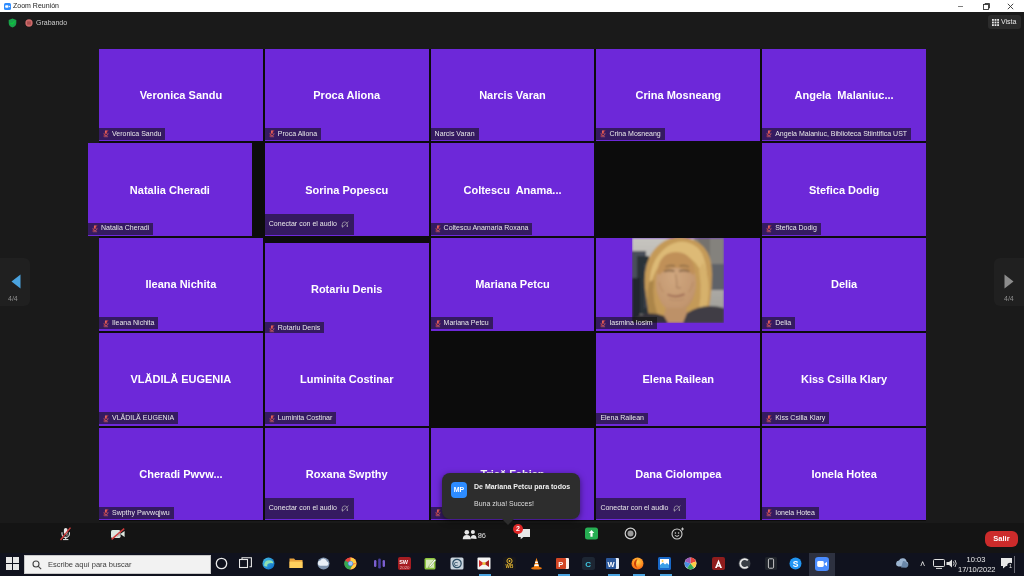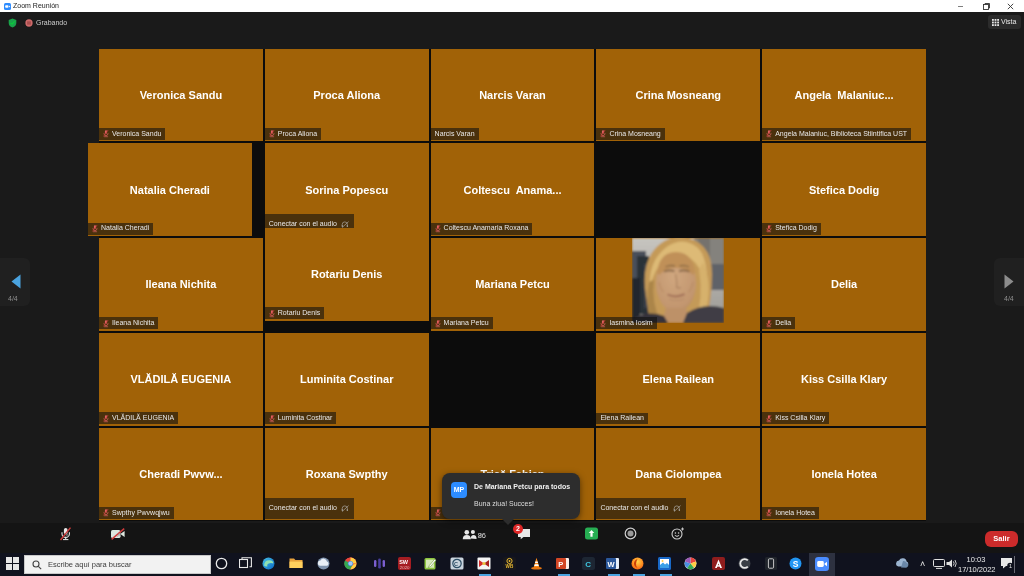--- a/index.html
+++ b/index.html
@@ -1,19 +1,19 @@
 <!DOCTYPE html>
 <html><head><meta charset="utf-8"><style>
 *{margin:0;padding:0;box-sizing:border-box}
 html,body{width:1024px;height:576px;overflow:hidden;background:#1a1a1a;font-family:"Liberation Sans",sans-serif}
 #app{position:relative;width:1024px;height:576px}
 #titlebar{position:absolute;left:0;top:0;width:1024px;height:12px;background:#fff;color:#111}
 #titlebar .tt{position:absolute;left:13px;top:2px;font-size:7px;color:#222}
 #topbar{position:absolute;left:0;top:12px;width:1024px;height:20px;background:#1a1a1a}
-.tile{position:absolute;width:163.8px;height:92.8px;background:#a16207}
+.tile{position:absolute;width:163.8px;height:92.8px;background:#6d28d9}
 .nm{position:absolute;left:0;right:0;top:50%;transform:translateY(-50%);text-align:center;color:#fff;font-size:11px;font-weight:bold;white-space:nowrap;overflow:hidden}
 .lb{position:absolute;left:0;bottom:1.5px;max-width:99%;display:flex;align-items:center;background:rgba(16,16,16,.6);padding:1.5px 4px 1.5px 4px;white-space:nowrap;overflow:hidden}
 .lb .mic{margin-right:3px;flex:0 0 auto}
 .lt{color:#e8e8e8;font-size:7px;line-height:8.5px}
 #toolbar{position:absolute;left:0;top:523px;width:1024px;height:30px;background:#141414}
 .tbtn{position:absolute;top:3px;height:26px;text-align:center;color:#d9d9d9;font-size:6px;white-space:nowrap}
 .tbtn .ic{height:15px;display:flex;align-items:center;justify-content:flex-end;margin-bottom:16px}
 .caret{position:absolute;color:#9a9a9a;font-size:7px;top:9px}
 #taskbar{position:absolute;left:0;top:553px;width:1024px;height:23px;background:#10121e}
 .tkic{position:absolute;top:557px}
@@ -183,21 +183,21 @@
         <svg class="mic" width="6" height="9" viewBox="0 0 8 10">
           <rect x="2.6" y="0.8" width="2.8" height="4.6" rx="1.4" fill="#e06464"></rect>
           <path d="M1.4 4.2 v1 a2.6 2.6 0 0 0 5.2 0 v-1" fill="none" stroke="#e06464" stroke-width="0.9"></path>
           <line x1="4" y1="7.8" x2="4" y2="9" stroke="#e06464" stroke-width="0.9"></line>
           <line x1="1.2" y1="9.3" x2="6.8" y2="9.3" stroke="#e06464" stroke-width="0.8"></line>
           <line x1="6.8" y1="0.4" x2="0.8" y2="8.8" stroke="#c43a3a" stroke-width="1.1"></line>
         </svg>
         <span class="lt">Ileana Nichita</span>
       </div>
     </div>
-<div class="tile" style="left:264.8px;top:228px">
+<div class="tile" style="left:264.8px;top:243px">
       <div class="nm">Rotariu Denis</div>
       <div class="lb">
         <svg class="mic" width="6" height="9" viewBox="0 0 8 10">
           <rect x="2.6" y="0.8" width="2.8" height="4.6" rx="1.4" fill="#e06464"></rect>
           <path d="M1.4 4.2 v1 a2.6 2.6 0 0 0 5.2 0 v-1" fill="none" stroke="#e06464" stroke-width="0.9"></path>
           <line x1="4" y1="7.8" x2="4" y2="9" stroke="#e06464" stroke-width="0.9"></line>
           <line x1="1.2" y1="9.3" x2="6.8" y2="9.3" stroke="#e06464" stroke-width="0.8"></line>
           <line x1="6.8" y1="0.4" x2="0.8" y2="8.8" stroke="#c43a3a" stroke-width="1.1"></line>
         </svg>
         <span class="lt">Rotariu Denis</span>

